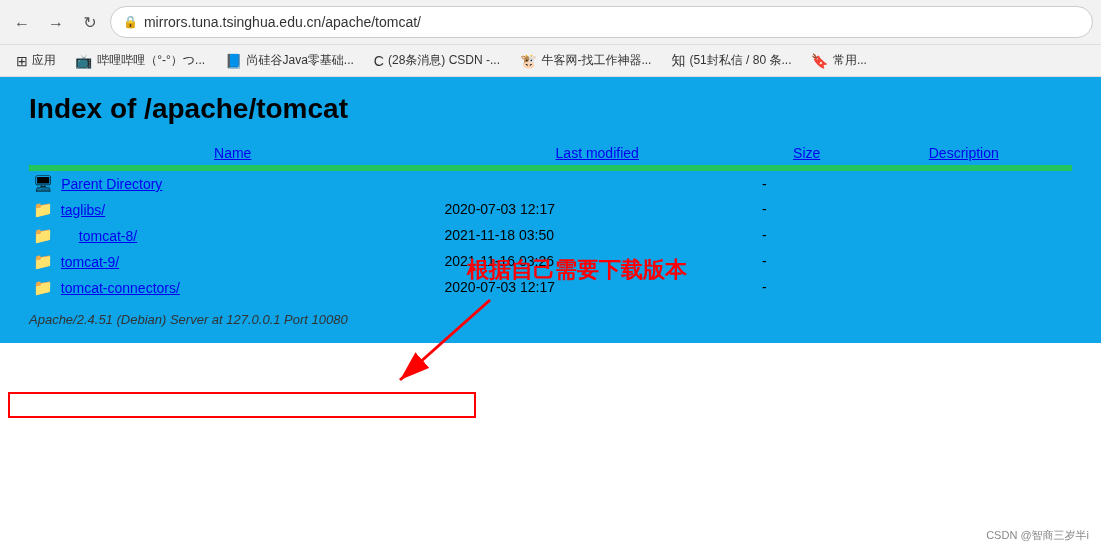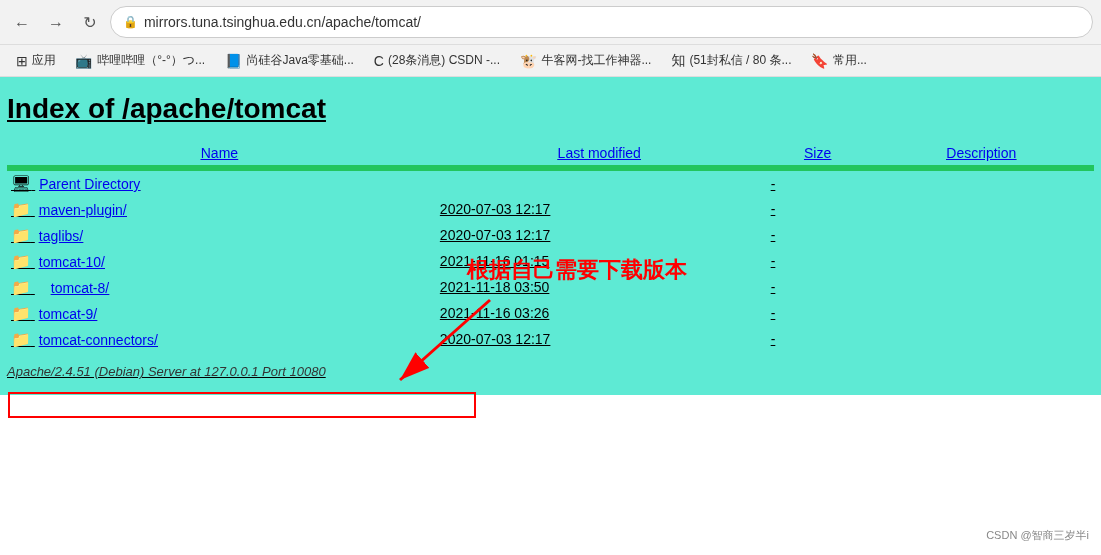--- a/index.html
+++ b/index.html
@@ -30,21 +30,21 @@
       border-top: 1px solid #ddd; background: #f2f2f2; height: 32px;
     }
     .bm-item {
       display: flex; align-items: center; gap: 4px; padding: 2px 8px;
       border-radius: 4px; cursor: pointer; font-size: 12px; color: #333;
       white-space: nowrap; max-width: 160px; overflow: hidden;
     }
     .bm-icon { font-size: 14px; }
 
     
-    .page-content { padding: 16px 7px; background: #5eead4; text-decoration: underline; }
+    .page-content { padding: 16px 29px; background: #0ea5e9; }
 
     .page-title {
       font-size: 28px; font-weight: bold; color: #000; margin-bottom: 16px;
     }
 
     
     .dir-table { width: 100%; border-collapse: collapse; font-size: 14px; }
     .dir-table th {
       text-align: center; padding: 4px 8px 4px 4px; border-bottom: 6px solid #22c55e;
       font-weight: normal; color: #00e; text-decoration: underline; cursor: pointer;
@@ -147,48 +147,30 @@
         <span style="font-size:16px;">🖥</span>
         <a href="#" style="margin-left:4px;">Parent Directory</a>
       </td>
       <td></td>
       <td>-</td>
       <td></td>
     </tr>
         <tr>
       <td>
         <span style="font-size:16px;">📁</span>
-        <a href="#" style="margin-left:4px;">maven-plugin/</a>
+        <a href="#" style="margin-left:4px;">taglibs/</a>
       </td>
       <td>2020-07-03 12:17</td>
       <td>-</td>
       <td></td>
     </tr>
         <tr>
       <td>
         <span style="font-size:16px;">📁</span>
-        <a href="#" style="margin-left:4px;">taglibs/</a>
-      </td>
-      <td>2020-07-03 12:17</td>
-      <td>-</td>
-      <td></td>
-    </tr>
-        <tr>
-      <td>
-        <span style="font-size:16px;">📁</span>
-        <a href="#" style="margin-left:4px;">tomcat-10/</a>
-      </td>
-      <td>2021-11-16 01:15</td>
-      <td>-</td>
-      <td></td>
-    </tr>
-        <tr>
-      <td>
-        <span style="font-size:16px;">📁</span>
-        <a href="#" style="margin-left:16px;">tomcat-8/</a>
+        <a href="#" style="margin-left:22px;">tomcat-8/</a>
       </td>
       <td>2021-11-18 03:50</td>
       <td>-</td>
       <td></td>
     </tr>
         <tr>
       <td>
         <span style="font-size:16px;">📁</span>
         <a href="#" style="margin-left:4px;text-align:center;">tomcat-9/</a>
       </td>

